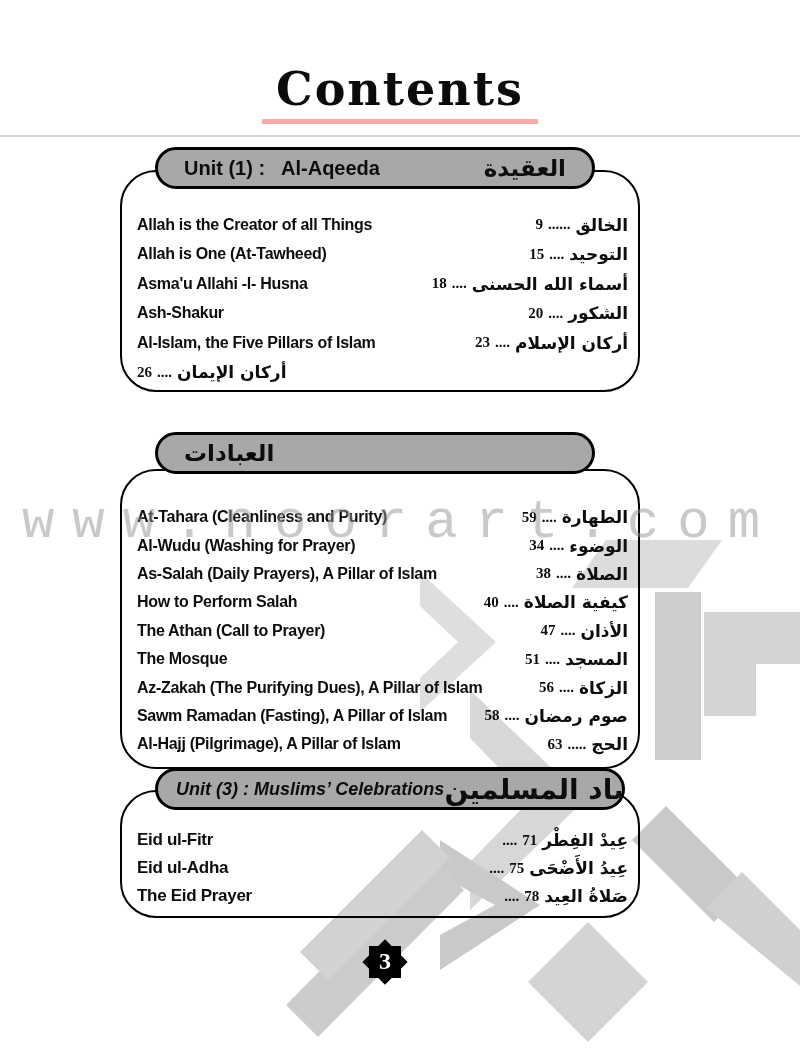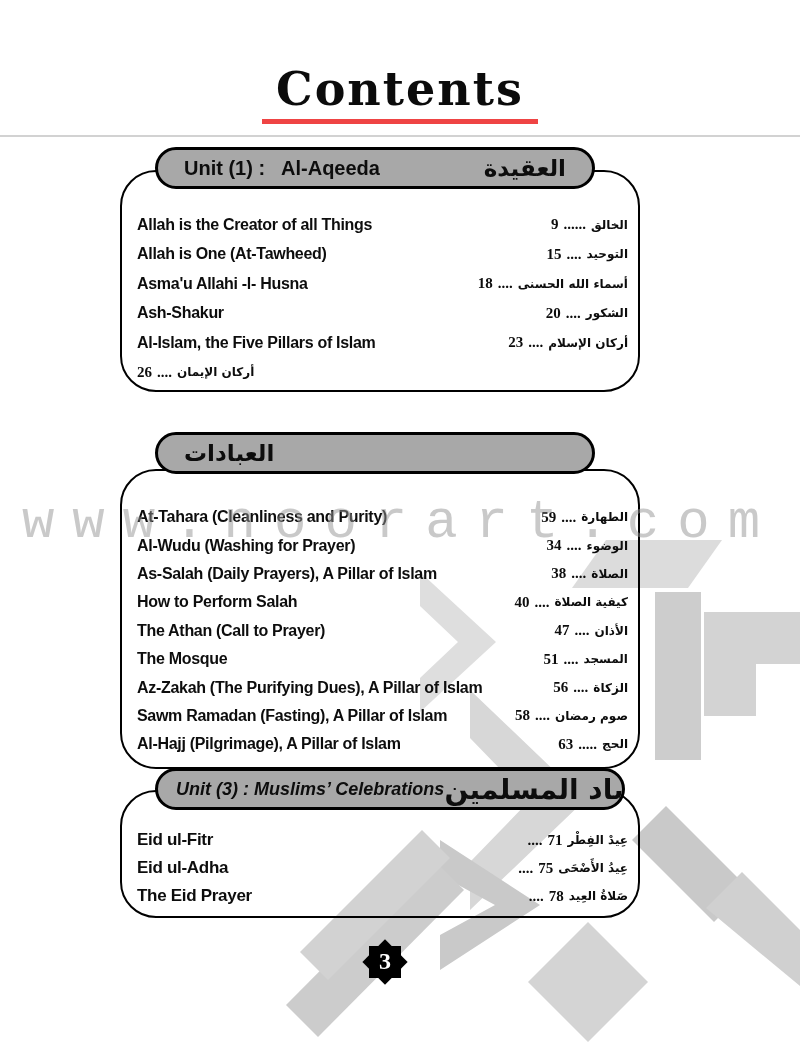--- a/index.html
+++ b/index.html
@@ -6,21 +6,21 @@
   #page{position:relative;width:800px;height:1059px;margin:0 auto;background:#ffffff;overflow:hidden;
         font-family:"Liberation Sans",sans-serif;color:#0d0d0d;}
 
   
   #bg{position:absolute;inset:0;z-index:0;}
 
   .scanline{position:absolute;left:0;top:135px;width:800px;height:2px;background:#d2d2d2;z-index:0;}
 
   
   .title-wrap{position:absolute;top:62px;left:0;width:100%;text-align:center;z-index:1;}
-  .title{display:inline-block;margin:0;padding:0 14px 3px 14px;border-bottom:5px solid #ef4444;
+  .title{display:inline-block;margin:0;padding:0 14px 3px 14px;border-bottom:5px solid #fca5a5;
          font-family:"DejaVu Serif",serif;font-weight:bold;font-size:46px;letter-spacing:2px;color:#0b0b0b;}
 
   
   .capsule{position:absolute;height:42px;background:#a8a8a8;border:3px solid #000;border-radius:23px;
            display:flex;align-items:center;justify-content:space-between;box-sizing:border-box;
            padding:0 26px;z-index:2;overflow:hidden;}
   .cap-en{font-weight:bold;font-size:20px;white-space:pre;letter-spacing:0px;}
   .cap-ar{font-family:"DejaVu Sans",sans-serif;font-weight:bold;font-size:23px;white-space:nowrap;}
   .cap3{padding:0 18px;}
   .cap3 .cap-en{font-size:18px;font-style:italic;}
@@ -30,21 +30,21 @@
   .box{position:absolute;border:2.5px solid #000;border-radius:36px;box-sizing:border-box;z-index:1;background:transparent;}
   .rows{display:flex;flex-direction:column;}
   .row{display:flex;justify-content:space-between;align-items:center;padding:0 10px 0 15px;white-space:nowrap;}
   .u1 .row{height:29.5px;}
   .u2 .row{height:28.4px;}
   .u3 .row{height:28px;}
   .en{font-weight:bold;font-size:16px;letter-spacing:-0.3px;}
   .u3 .en{font-size:17px;}
   .ref{display:inline-flex;direction:ltr;gap:5px;align-items:center;}
   .pg,.ld{font-family:"Liberation Serif",serif;font-weight:bold;font-size:15px;}
-  .ar{font-family:"DejaVu Sans",sans-serif;font-weight:bold;font-size:12px;}
+  .ar{font-family:"DejaVu Sans",sans-serif;font-weight:bold;font-size:17px;}
   .u1-rows{padding-top:38px;}
   .u2-rows{padding-top:32px;}
   .u3-rows{padding-top:34px;}
 
   
   .watermark{position:absolute;top:492px;left:0;width:100%;text-align:center;z-index:3;pointer-events:none;
              font-family:"Liberation Mono",monospace;font-size:54px;letter-spacing:18px;
              color:rgba(148,148,148,0.5);white-space:nowrap;}
 
   

